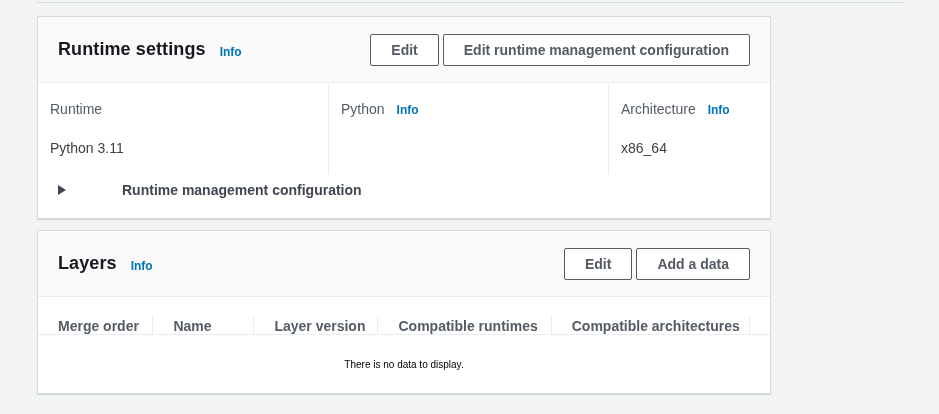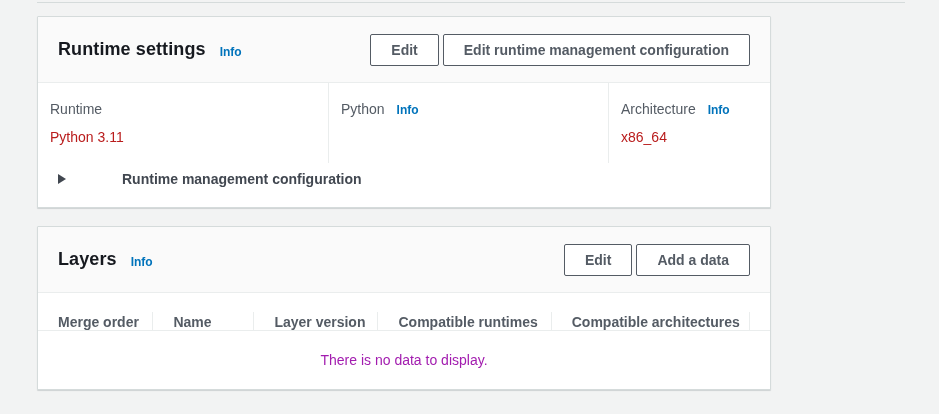--- a/index.html
+++ b/index.html
@@ -21,21 +21,21 @@
   .card {
     position: relative;
     margin-left: 37px;
     width: 734px;
     background: #ffffff;
     border: 1px solid #d5dbdb;
     border-radius: 1px;
     box-shadow: 0 1px 1px 0 rgba(0,28,36,0.15);
   }
   .card-runtime { margin-top: 16px; }
-  .card-layers  { margin-top: 18px; }
+  .card-layers  { margin-top: 11px; }
 
   .card-header {
     display: flex;
     align-items: center;
     background: #fafafa;
     border-bottom: 1px solid #eaeded;
     padding: 0 20px;
     height: 66px;
   }
   .card-title {
@@ -76,21 +76,21 @@
   .fields-row { display: flex; }
   .field {
     padding: 18px 12px 18px;
   }
   .field-1 { width: 290px; }
   .field-2 { width: 280px; border-left: 1px solid #eaeded; }
   .field-3 { flex: 1; border-left: 1px solid #eaeded; }
   .field-label-row { display: flex; align-items: baseline; }
   .field-label { color: #545b64; font-size: 14px; }
   .field-label-row .info-link { top: 0; margin-left: 12px; }
-  .field-value { margin-top: 12px; color: #b91c1c; font-size: 14px; }
+  .field-value { margin-top: 23px; color: #404040; font-size: 14px; }
 
   .expander-row {
     display: flex;
     align-items: center;
     padding: 8px 20px 20px;
     cursor: pointer;
     gap: 44px;
   }
   .caret-icon {
     width: 0; height: 0;
@@ -130,21 +130,21 @@
     height: 18px;
     background: #eaeded;
     flex: none;
   }
   .empty-row {
     height: 58px;
     display: flex;
     align-items: center;
     justify-content: center;
   }
-  .empty-text { color: #a21caf; font-size: 14px; }
+  .empty-text { color: #000000; font-size: 10px; }
 </style>
 </head>
 <body>
 
 <div class="top-divider"></div>
 
 <section class="card card-runtime">
   <div class="card-header">
     <h2 class="card-title">Runtime settings</h2>
     <a class="info-link">Info</a>

